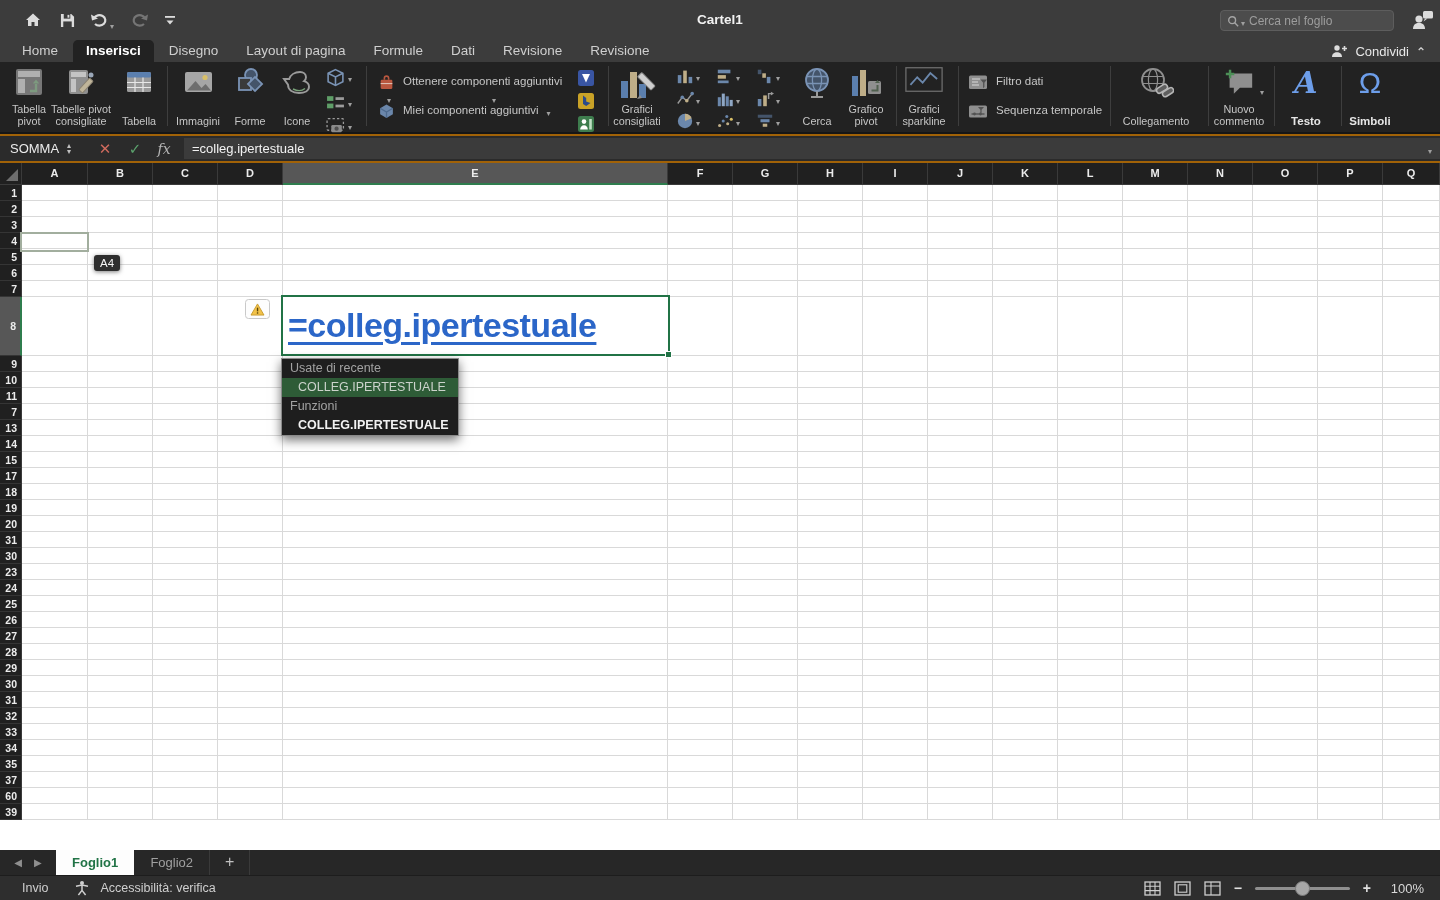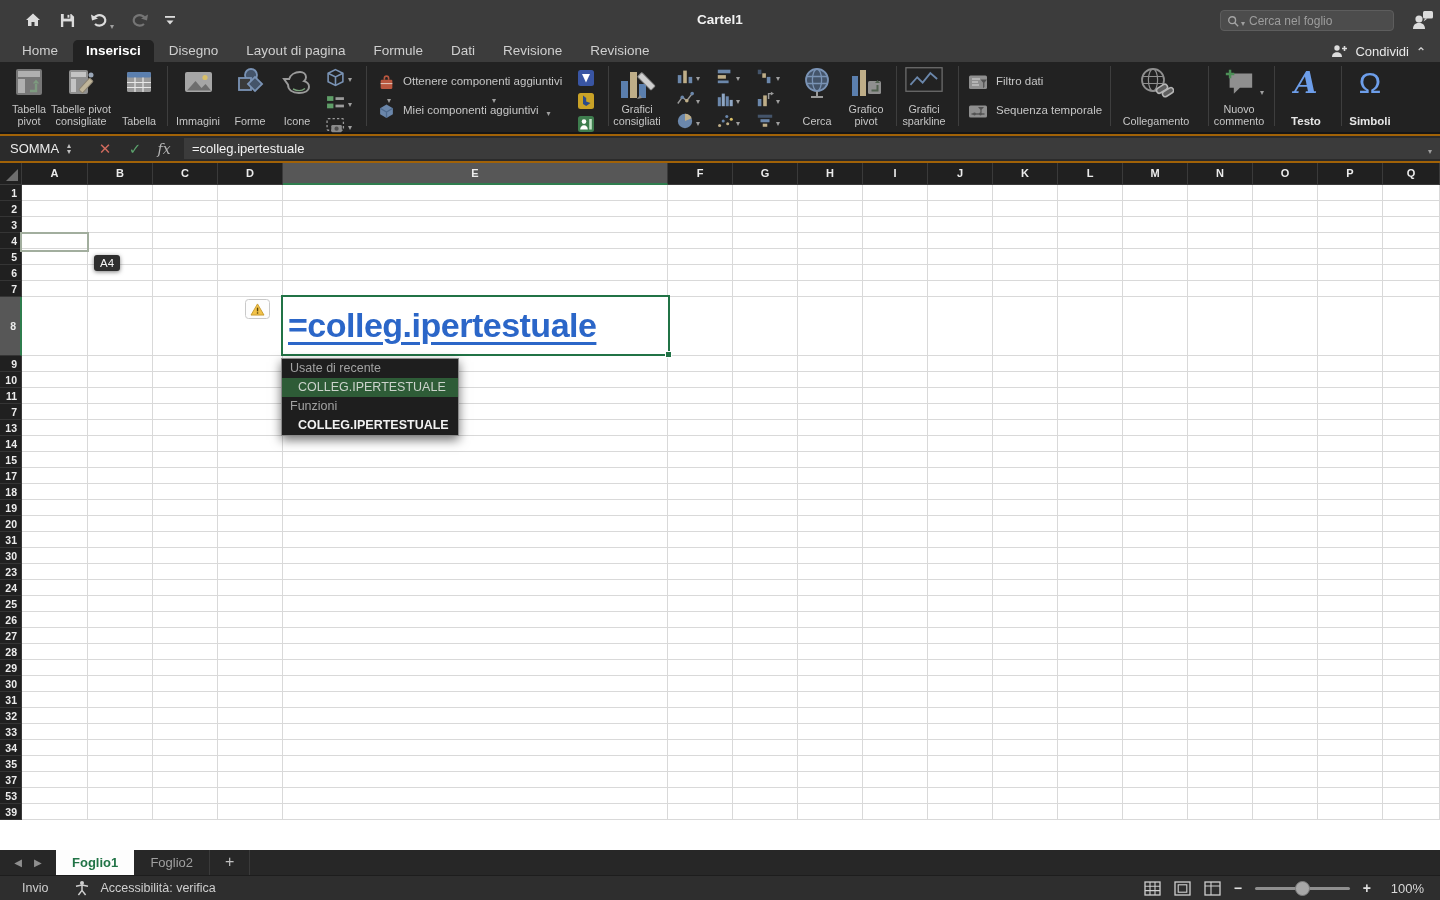--- a/index.html
+++ b/index.html
@@ -1232,21 +1232,21 @@
           <div class="cell" style="width: 65px;"></div>
           <div class="cell" style="width: 65px;"></div>
           <div class="cell" style="width: 65px;"></div>
           <div class="cell" style="width: 65px;"></div>
           <div class="cell" style="width: 65px;"></div>
           <div class="cell" style="width: 65px;"></div>
           <div class="cell" style="width: 65px;"></div>
           <div class="cell" style="width: 57px;"></div>
         </div>
         <div class="grow" style="height: 16px;">
-          <div class="rowh">53</div>
+          <div class="rowh">60</div>
           <div class="cell" style="width: 66px;"></div>
           <div class="cell" style="width: 65px;"></div>
           <div class="cell" style="width: 65px;"></div>
           <div class="cell" style="width: 65px;"></div>
           <div class="cell" style="width: 385px;"></div>
           <div class="cell" style="width: 65px;"></div>
           <div class="cell" style="width: 65px;"></div>
           <div class="cell" style="width: 65px;"></div>
           <div class="cell" style="width: 65px;"></div>
           <div class="cell" style="width: 65px;"></div>

